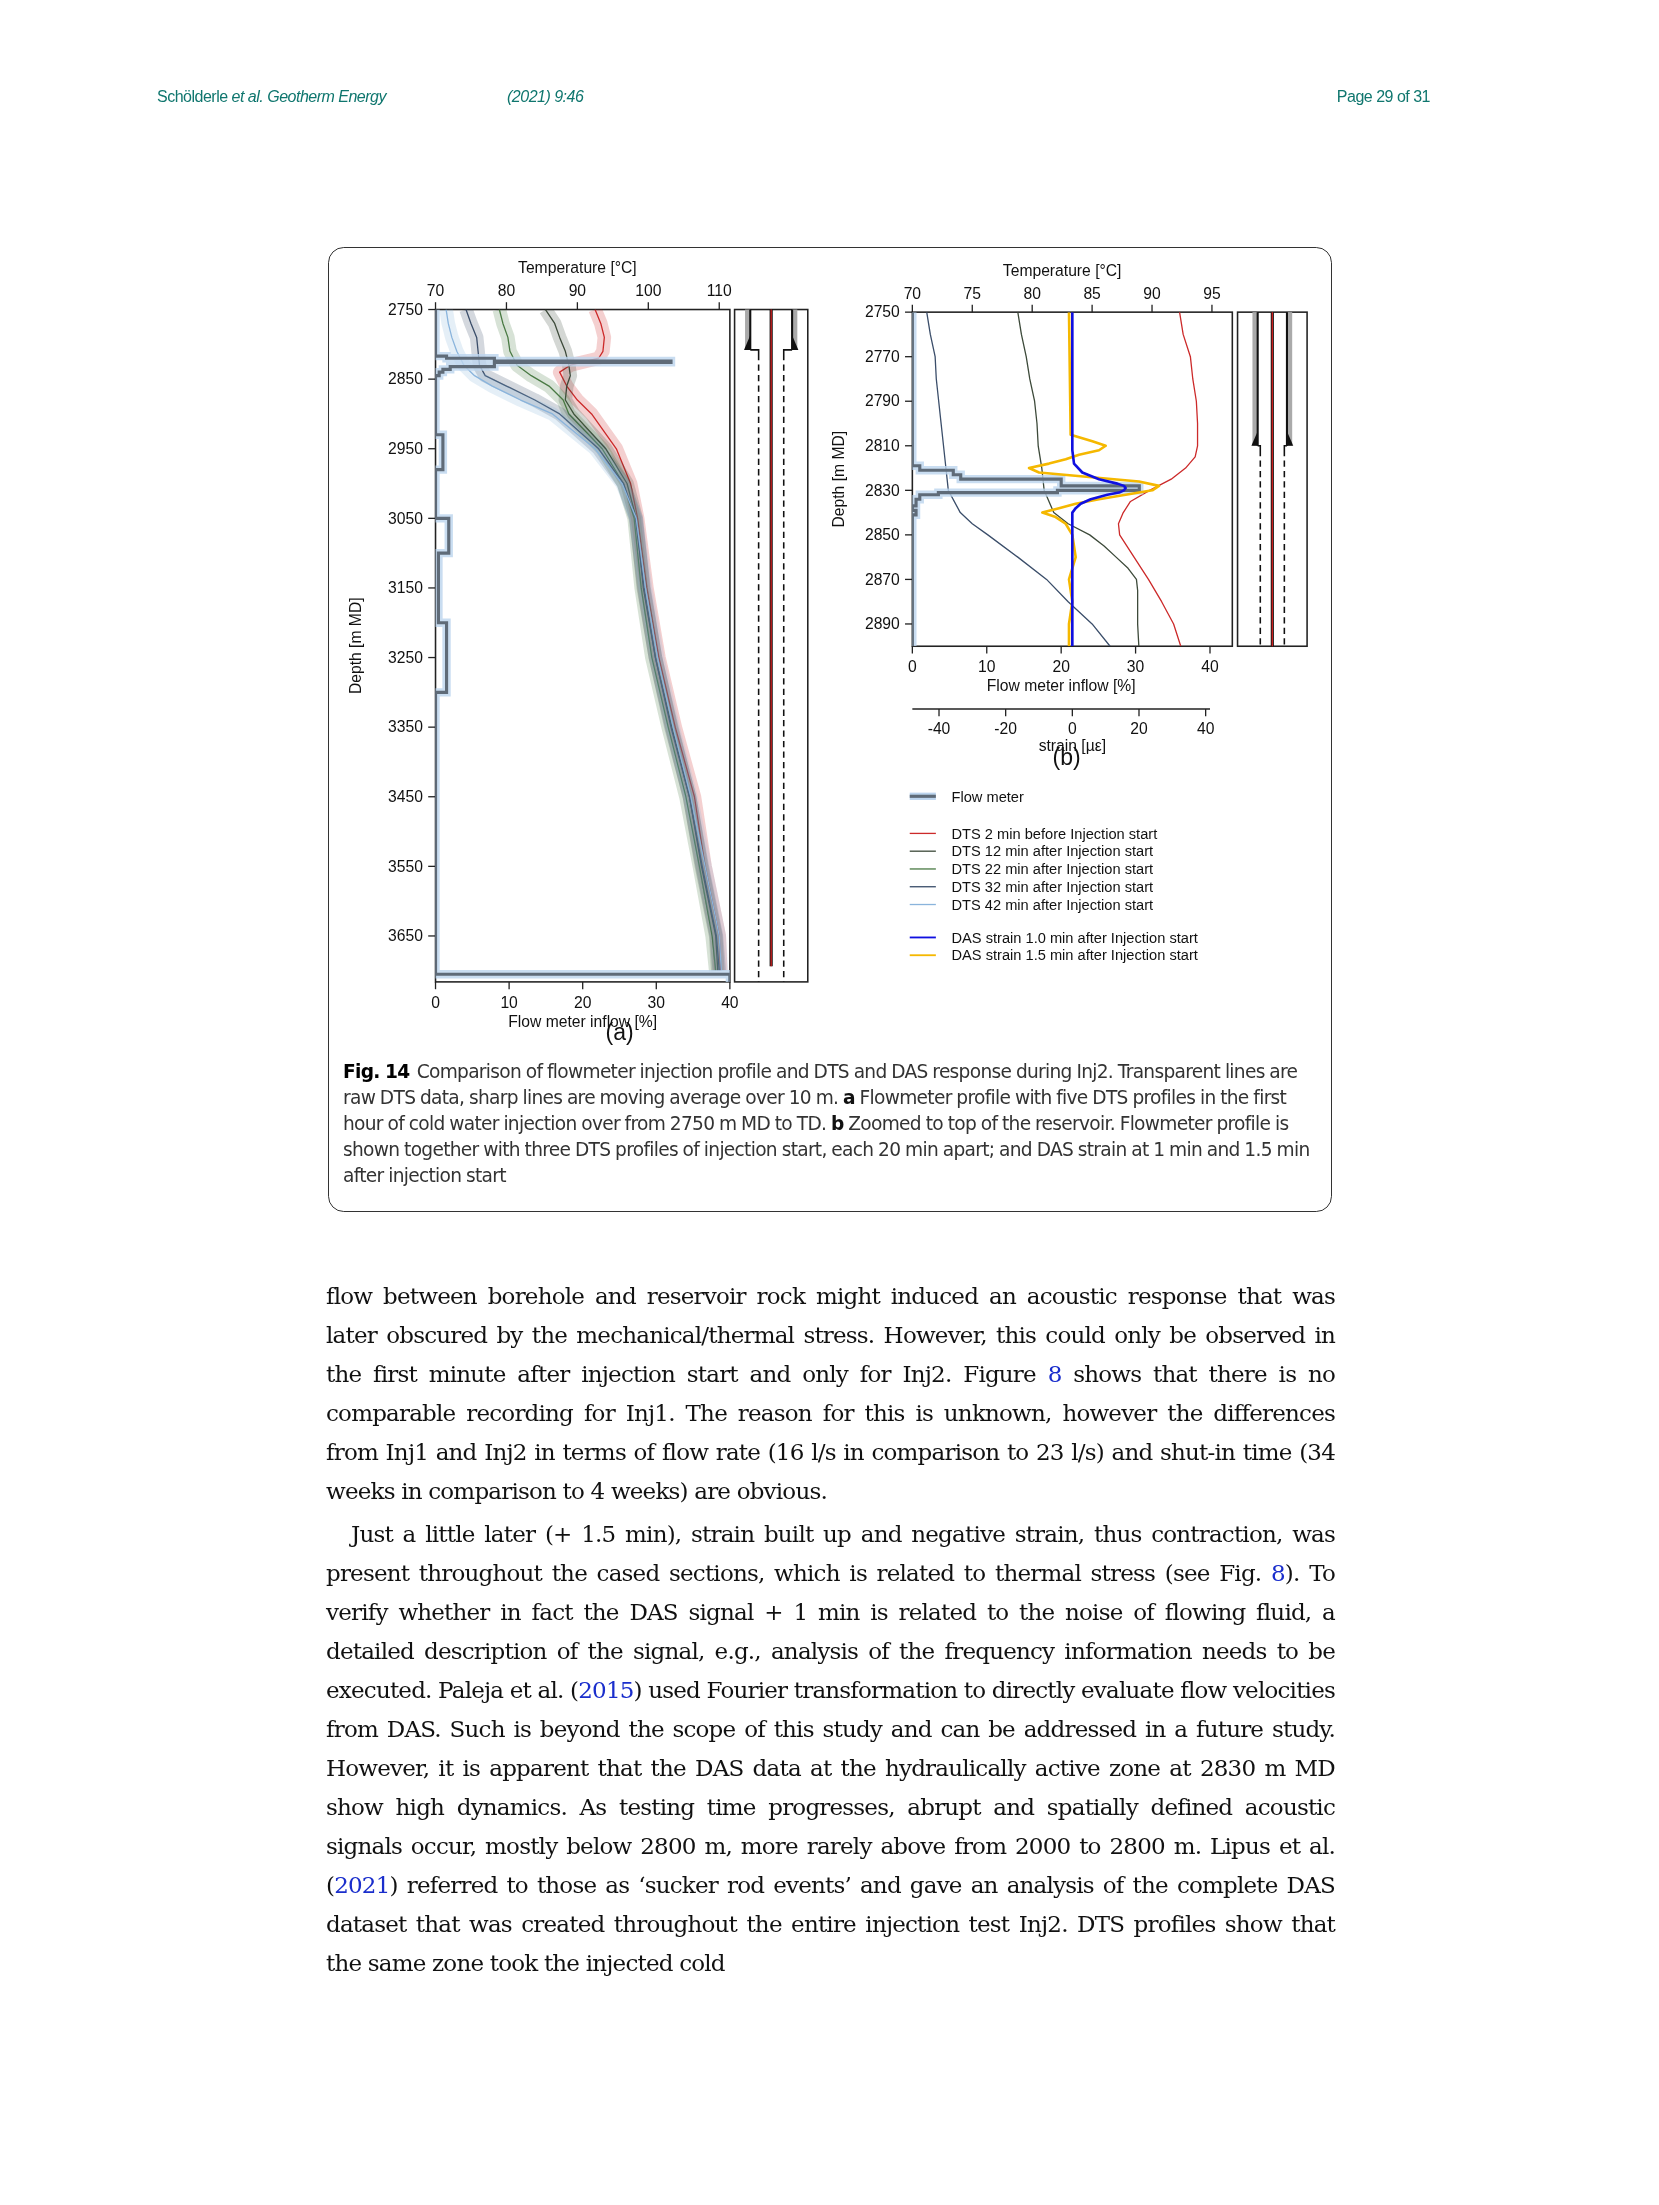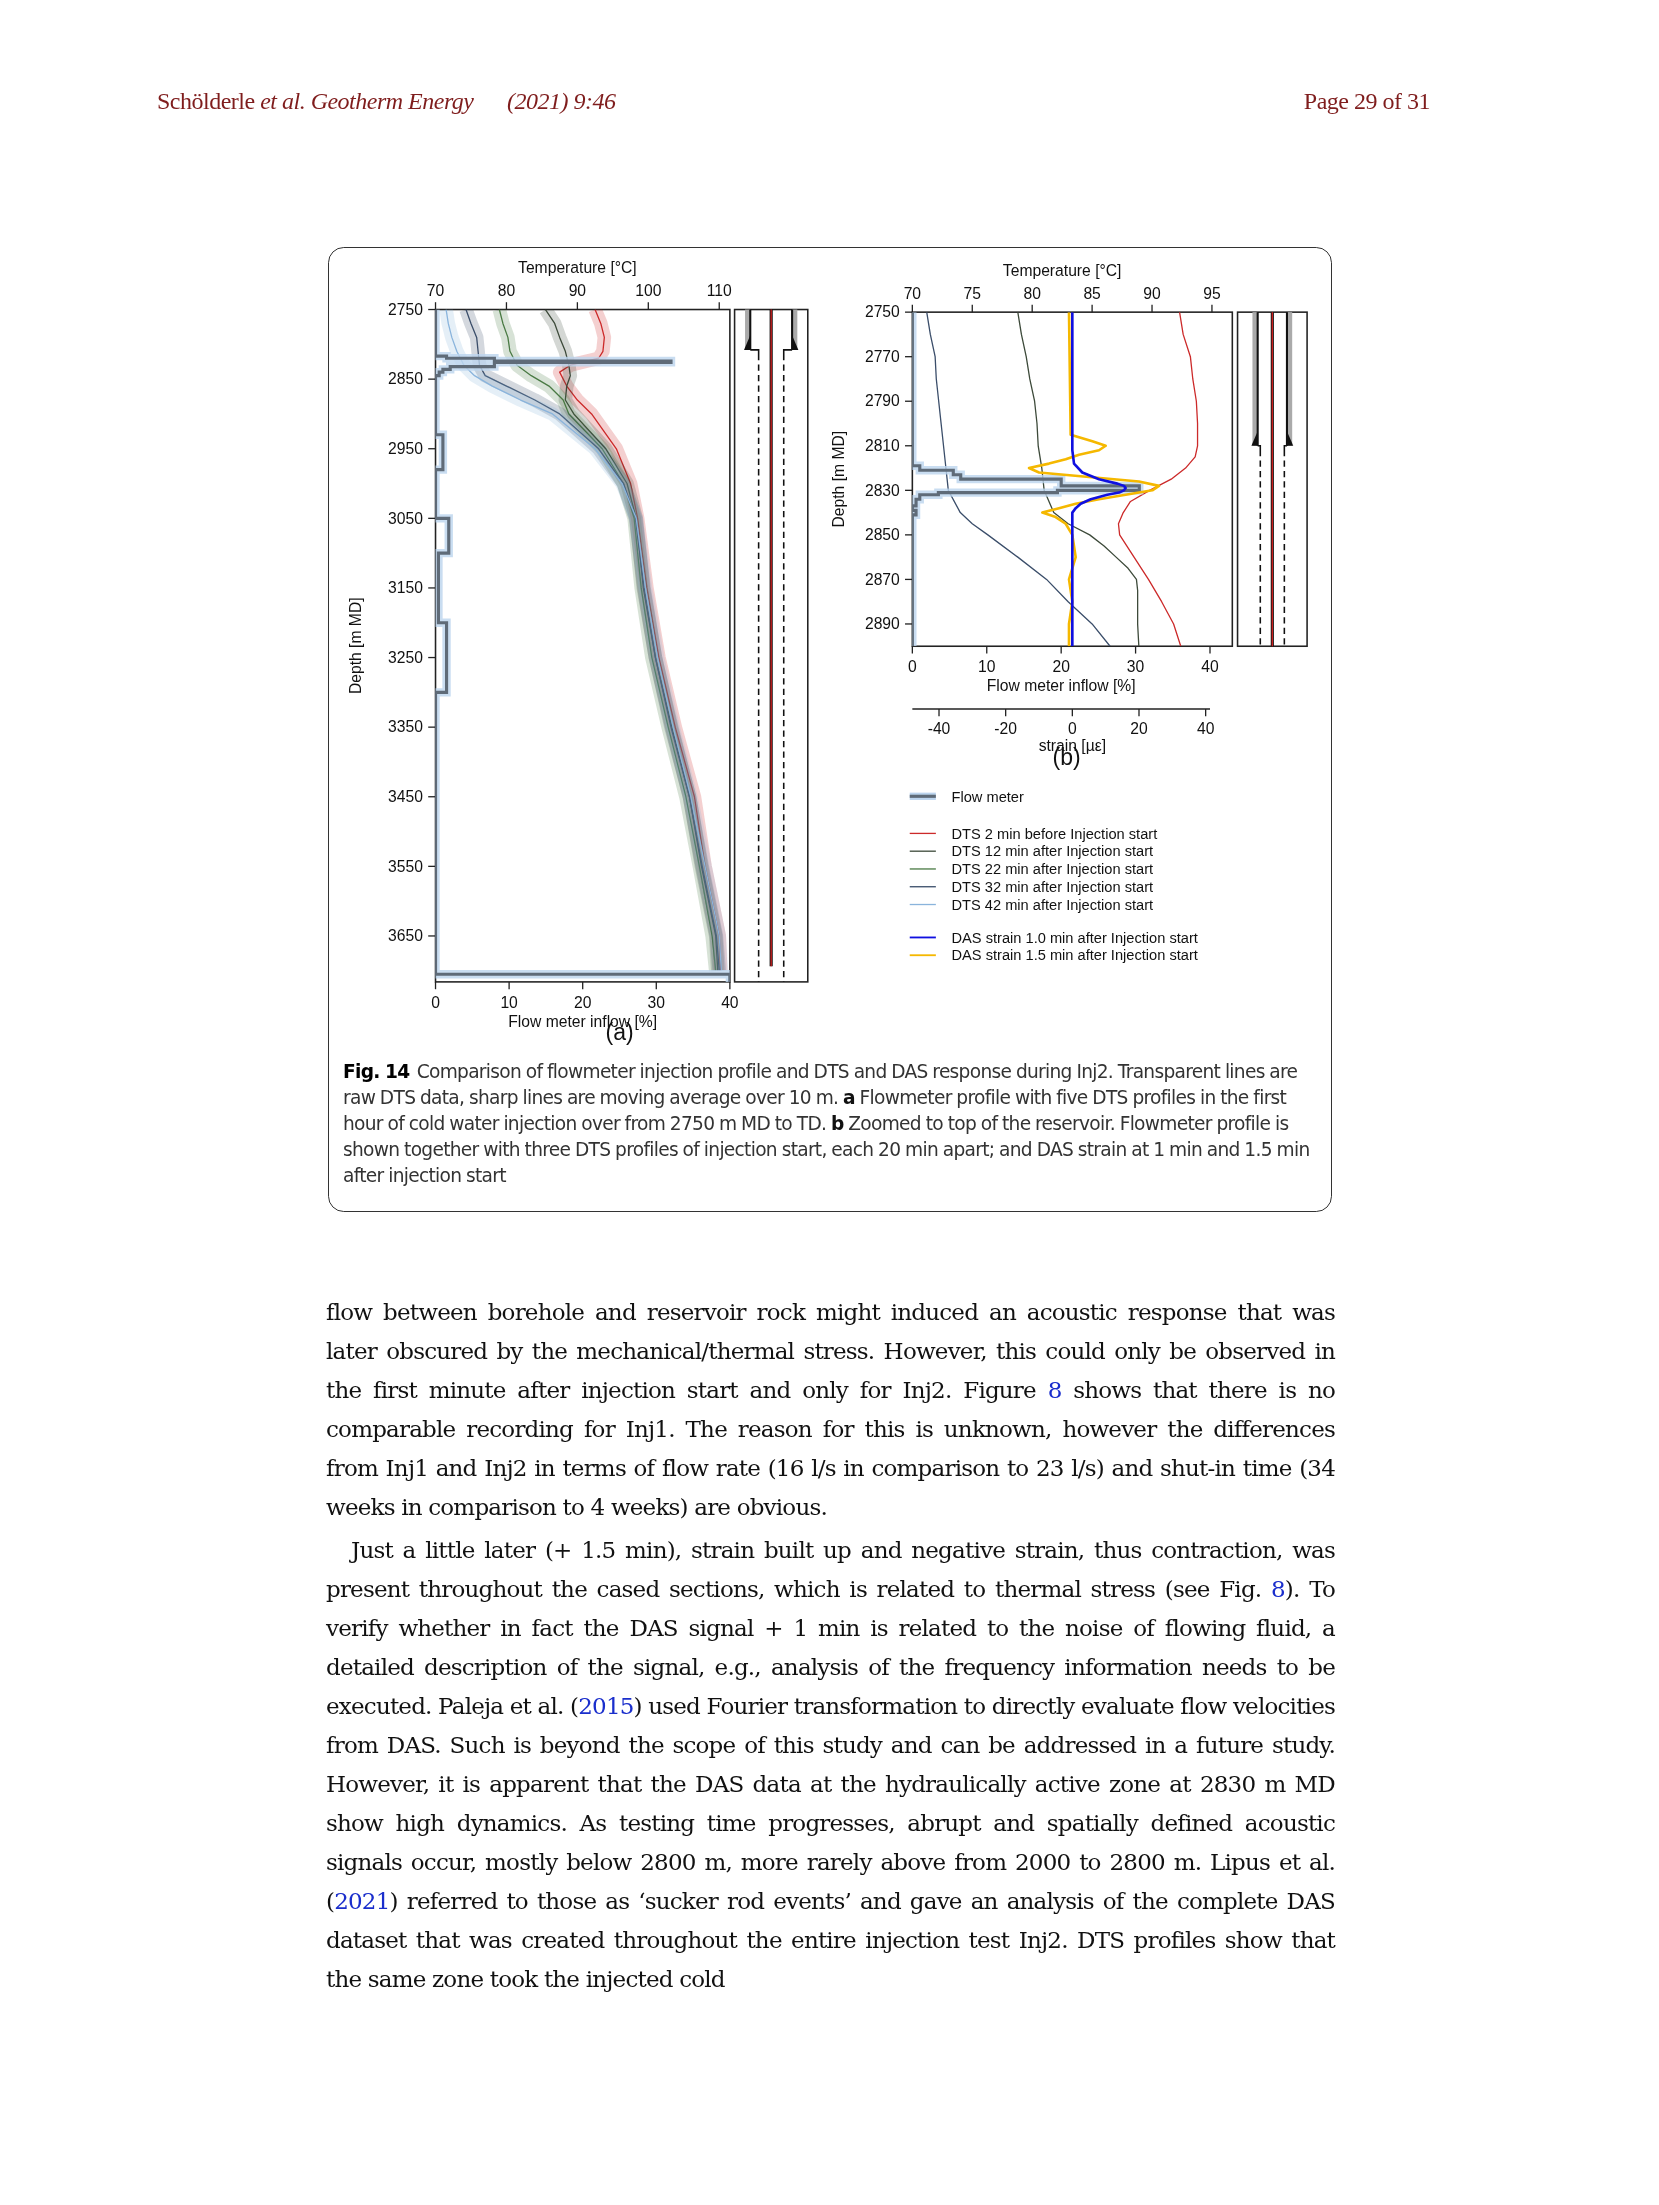--- a/index.html
+++ b/index.html
@@ -1,19 +1,19 @@
 <!DOCTYPE html>
 <html style="font-size:8.4px"><head>
 <meta charset="utf-8">
 <style>
   html, body { margin: 0; padding: 0; background: #ffffff; }
   body { width: 1660px; height: 2205px; position: relative; overflow: hidden; }
   .running-head {
     position: absolute; top: 88px; left: 157px; right: 157px; height: 31px;
-    font-family: Liberation Serif, serif; font-size: 24px; color: #7f1d1d;
+    font-family: Liberation Sans, sans-serif; font-size: 16px; color: #0f766e;
   }
   .rh-left { position: absolute; left: 0; top: 0; font-style: italic; letter-spacing: -0.5px; }
   .rh-left .authors { font-style: normal; }
   .rh-year { position: absolute; left: 350px; top: 0; font-style: italic; letter-spacing: -0.5px; }
   .rh-right { position: absolute; right: 73px; top: 0; letter-spacing: -0.5px; }
 
   .figure-box {
     position: absolute; left: 328px; top: 247px; width: 1004px; height: 965px;
     border: 1.6px solid #333; border-radius: 15.7px; box-sizing: border-box;
   }
@@ -24,21 +24,21 @@
     position: absolute; left: 343px; top: 1059px; width: 978px;
     font-family: "DejaVu Sans", sans-serif; font-size: 18.6px; line-height: 26px;
     color: #333; letter-spacing: -0.7px; word-spacing: -0.5px;
   }
   .caption .fig-label { font-weight: bold; color: #000000; margin-right: 7.3px; }
   .caption b { color: #111; }
 
   .body-text {
     position: absolute; left: 326px; top: 1277px; width: 1009px;
     font-family: "DejaVu Serif", serif; font-size: 23px; line-height: 39px;
-    color: #111; text-align: justify; letter-spacing: -0.8px; margin-top: 16px;
+    color: #111; text-align: justify; letter-spacing: -0.8px;
   }
   .body-text p { margin: 0; }
   .body-text p.indent { text-indent: 25px; margin-top: 4.2px; }
   .link { color: #1a2ecc; }
 </style>
 </head>
 <body>
 
 <div class="running-head">
   <span class="rh-left"><span class="authors">Schölderle</span> <span>et al. Geotherm Energy</span></span>

